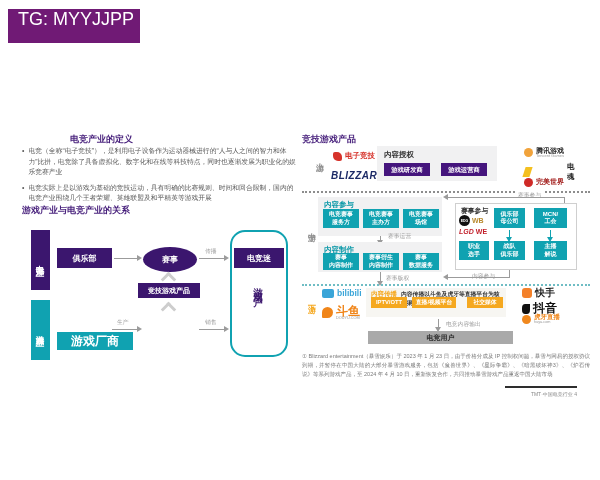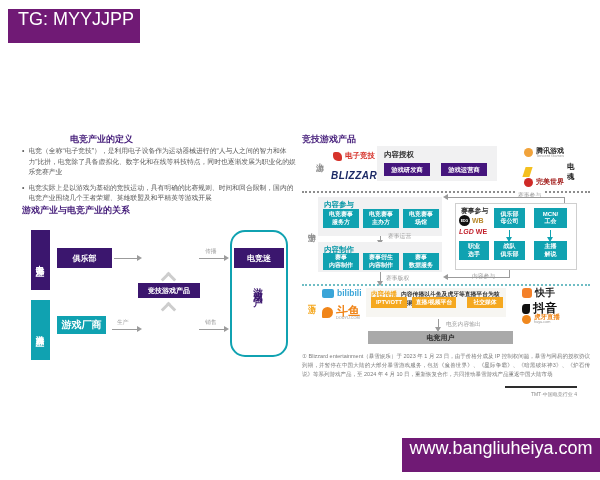--- a/index.html
+++ b/index.html
@@ -55,27 +55,28 @@
         <span>电竞实际上是以游戏为基础的竞技运动，具有明确的比赛规则、时间和回合限制，国内的电竞产业围绕几个王者荣耀、英雄联盟及和平精英等游戏开展</span>
       </div>
   </div>
 
   <div class="abs heading" style="left:22px;top:204px;">游戏产业与电竞产业的关系</div>
 
   <div class="abs dbox vtext" style="left:31px;top:230px;width:19px;height:60px;font-size:8.5px;letter-spacing:1px;">电竞产业</div>
   <div class="abs tbox vtext" style="left:31px;top:300px;width:19px;height:60px;font-size:8.5px;letter-spacing:1px;">游戏产业</div>
 
   <div class="abs dbox" style="left:57px;top:248px;width:55px;height:20px;font-size:8px;">俱乐部</div>
+  <div class="abs dbox" style="left:143px;top:247px;width:54px;height:25px;border-radius:50%;font-size:8px;">赛事</div>
 
   <div class="abs" style="left:230px;top:230px;width:58px;height:127px;border:2px solid #10a2b1;border-radius:15px;background:#fff;"></div>
   <div class="abs dbox" style="left:234px;top:248px;width:50px;height:20px;font-size:8px;">电竞迷</div>
   <div class="abs vtext" style="left:251px;top:280px;height:72px;font-size:9.5px;font-weight:bold;color:#3b166e;letter-spacing:3px;">游戏用户</div>
 
   <div class="abs dbox" style="left:138px;top:283px;width:62px;height:15px;font-size:7px;">竞技游戏产品</div>
-  <div class="abs tbox" style="left:57px;top:316px;width:49px;height:18px;font-size:10px;">游戏厂商</div>
+  <div class="abs tbox" style="left:57px;top:332px;width:76px;height:18px;font-size:12px;">游戏厂商</div>
 
   <div class="abs hline" style="left:114px;top:258px;width:24px;"></div>
   <div class="abs tri-r" style="left:137px;top:255px;"></div>
   <div class="abs hline" style="left:199px;top:258px;width:26px;"></div>
   <div class="abs tri-r" style="left:224px;top:255px;"></div>
   <div class="abs lbl" style="left:205px;top:247px;">传播</div>
   <div class="abs hline" style="left:112px;top:329px;width:26px;"></div>
   <div class="abs tri-r" style="left:137px;top:326px;"></div>
   <div class="abs lbl" style="left:117px;top:318px;">生产</div>
   <div class="abs hline" style="left:199px;top:329px;width:26px;"></div>
@@ -228,17 +229,14 @@
   <div class="abs vline" style="left:438px;top:319px;height:9px;"></div>
   <div class="abs tri-d" style="left:435px;top:327px;"></div>
   <div class="abs lbl" style="left:446px;top:320px;">电竞内容输出</div>
 
   <div class="abs" style="left:368px;top:331px;width:145px;height:13px;background:#a9a9a9;color:#2e2e2e;font-size:7px;font-weight:bold;display:flex;align-items:center;justify-content:center;">电竞用户</div>
 
   <div class="abs" style="left:302px;top:352px;width:288px;font-size:5.5px;color:#7a7a7a;line-height:1.65;text-align:justify;">① Blizzard entertainment（暴雪娱乐）于 2023 年 1 月 23 日，由于价格分成及 IP 控制权问题，暴雪与网易的授权协议到期，并暂停在中国大陆的大部分暴雪游戏服务，包括《魔兽世界》、《星际争霸》、《暗黑破坏神3》、《炉石传说》等系列游戏产品，至 2024 年 4 月 10 日，重新恢复合作，共同推动暴雪游戏产品重返中国大陆市场</div>
   <div class="abs" style="left:505px;top:386px;width:72px;height:2px;background:#2e2e2e;"></div>
   <div class="abs" style="left:490px;top:391px;width:87px;text-align:right;font-size:5px;color:#8a8a8a;">TMT·中国电竞行业 4</div>
 
-  <div class="abs wmark" style="left:402px;top:438px;width:198px;height:34px;justify-content:center;font-size:18px;">
-    <span>www.bangliuheiya.com</span>
-  </div>
 
 </div>
 
 </body></html>

